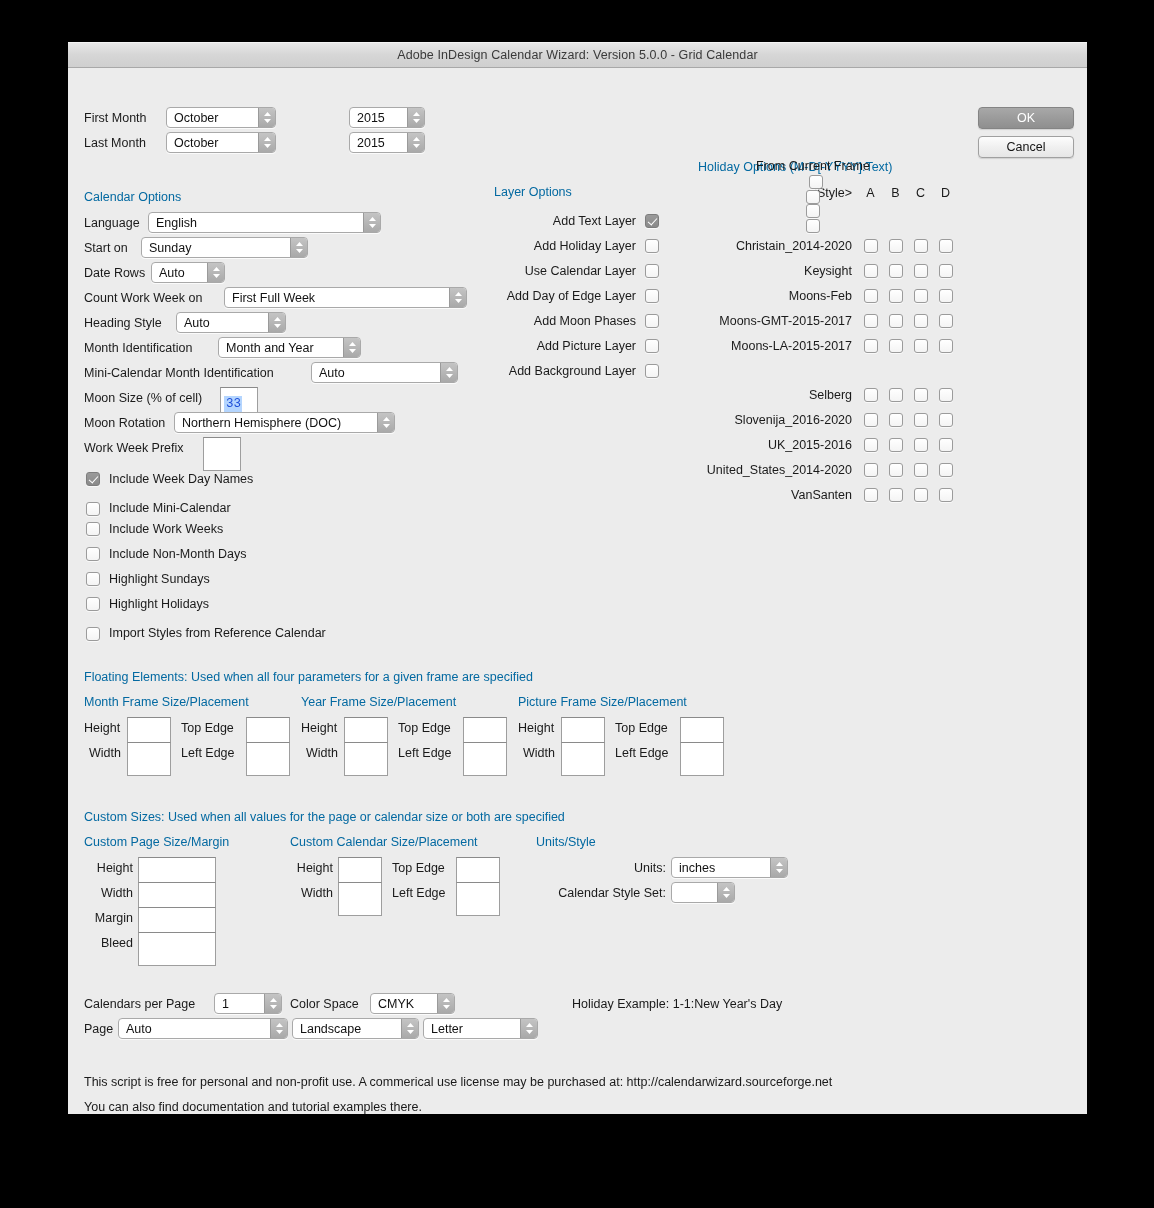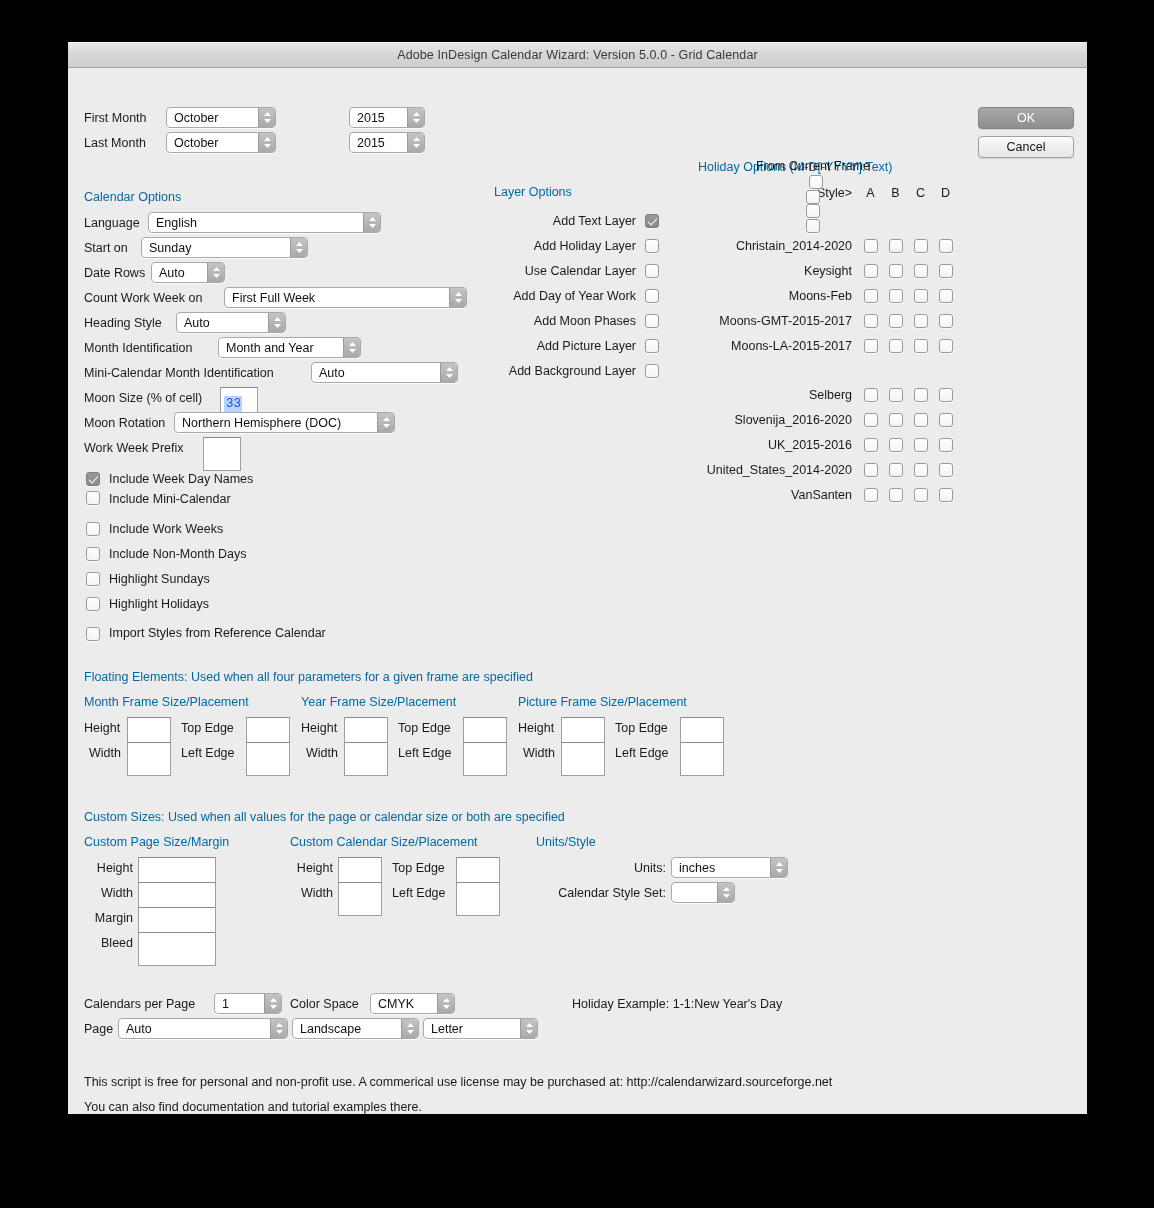--- a/index.html
+++ b/index.html
@@ -289,21 +289,21 @@
     <div class="abs lbl" style="left:16px; top:372px;">Work Week Prefix</div>
     <div class="abs tfield" style="left:135px; top:369px; width:38px;">
       <span></span>
     </div>
 
     <div class="abs" style="left:18px; top:398px;">
       <div style="display:flex; align-items:center; height:25px;">
         <span class="cb checked"></span>
         <span class="lbl" style="margin-left:9px;">Include Week Day Names</span>
       </div>
-      <div style="display:flex; align-items:flex-start; height:25px;">
+      <div style="display:flex; align-items:flex-end; height:25px;">
         <span class="cb"></span>
         <span class="lbl" style="margin-left:9px;">Include Mini-Calendar</span>
       </div>
       <div style="display:flex; align-items:center; height:25px;">
         <span class="cb"></span>
         <span class="lbl" style="margin-left:9px;">Include Work Weeks</span>
       </div>
       <div style="display:flex; align-items:center; height:25px;">
         <span class="cb"></span>
         <span class="lbl" style="margin-left:9px;">Include Non-Month Days</span>
@@ -331,21 +331,21 @@
       </div>
       <div style="display:flex; align-items:center; justify-content:flex-end; height:25px;">
         <span class="lbl">Add Holiday Layer</span>
         <span class="cb" style="margin-left:9px;"></span>
       </div>
       <div style="display:flex; align-items:center; justify-content:flex-end; height:25px;">
         <span class="lbl">Use Calendar Layer</span>
         <span class="cb" style="margin-left:9px;"></span>
       </div>
       <div style="display:flex; align-items:center; justify-content:flex-end; height:25px;">
-        <span class="lbl">Add Day of Year Work</span>
+        <span class="lbl">Add Day of Edge Layer</span>
         <span class="cb" style="margin-left:9px;"></span>
       </div>
       <div style="display:flex; align-items:center; justify-content:flex-end; height:25px;">
         <span class="lbl">Add Moon Phases</span>
         <span class="cb" style="margin-left:9px;"></span>
       </div>
       <div style="display:flex; align-items:center; justify-content:flex-end; height:25px;">
         <span class="lbl">Add Picture Layer</span>
         <span class="cb" style="margin-left:9px;"></span>
       </div>

